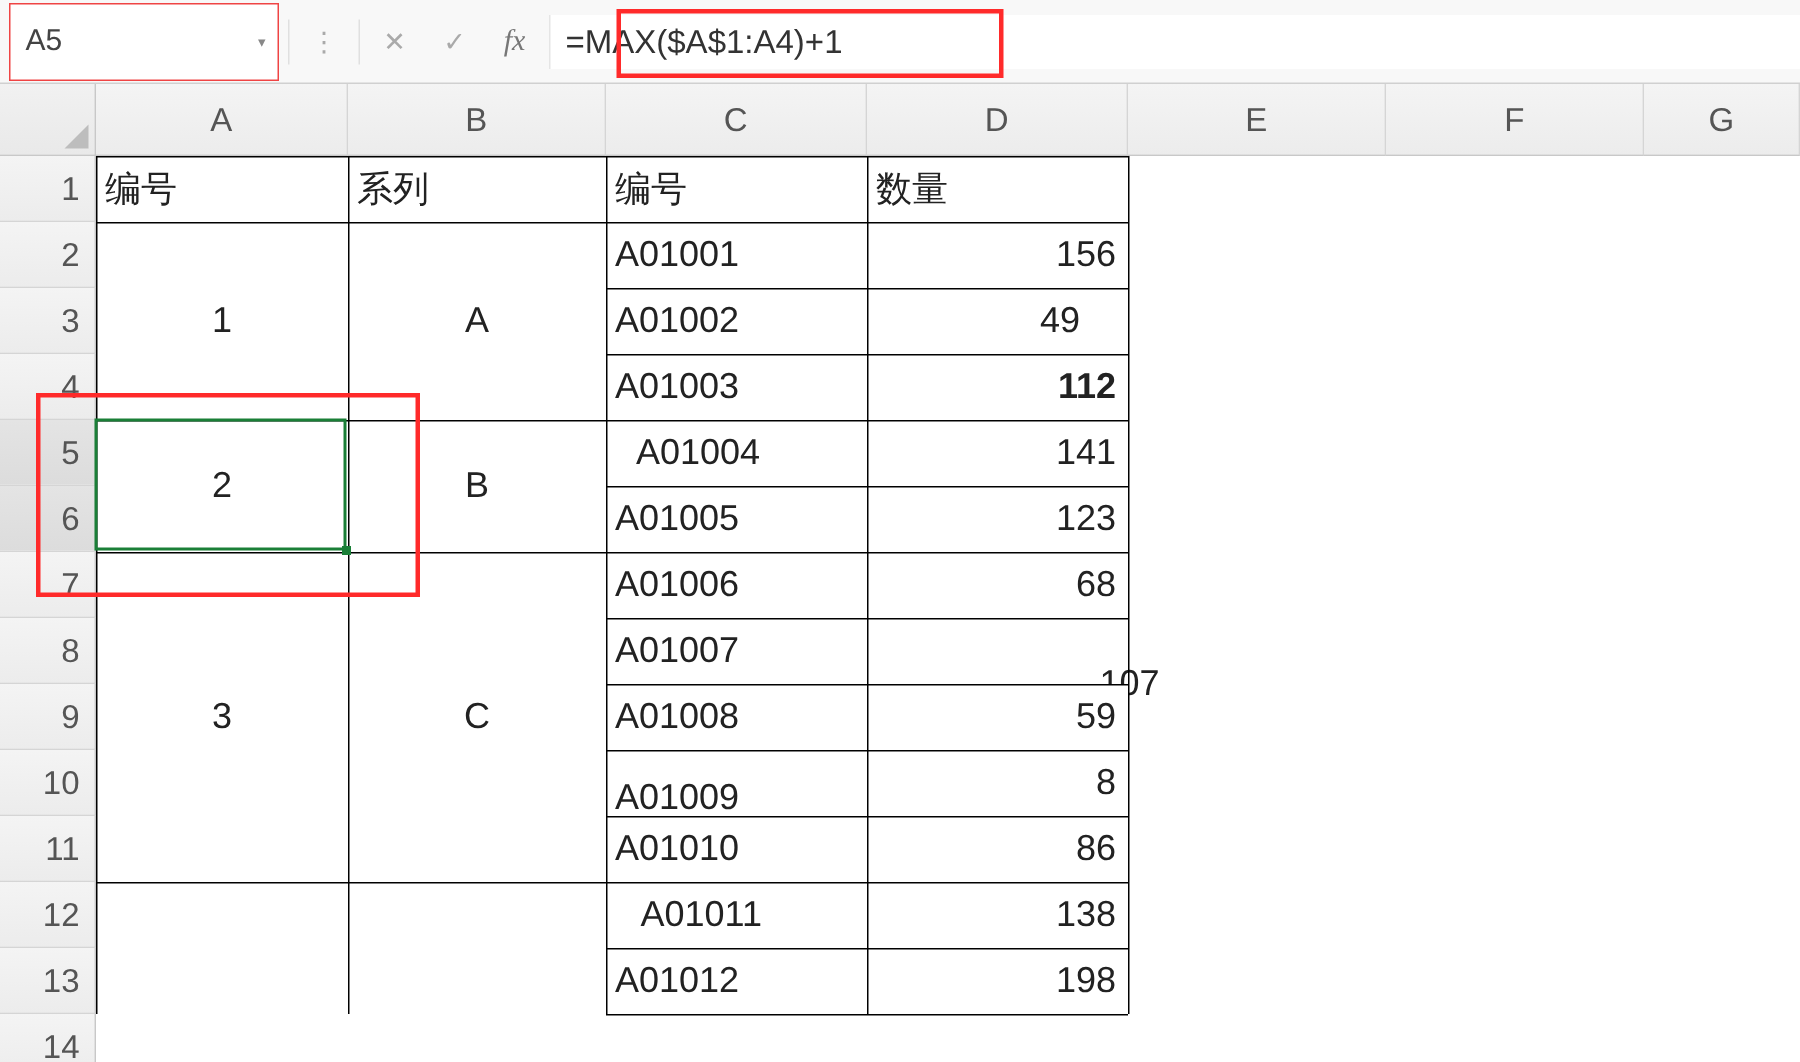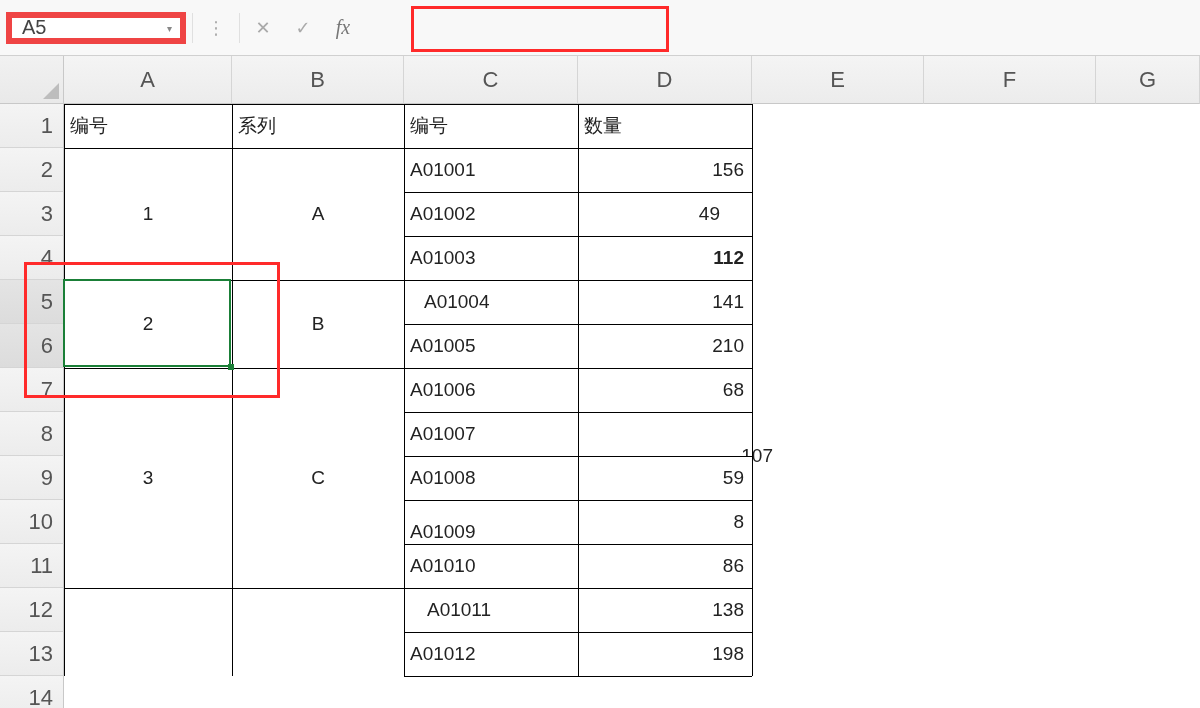--- a/index.html
+++ b/index.html
@@ -15,23 +15,23 @@
     align-items: center;
     height: 56px;
     background: #f8f8f8;
     border-bottom: 1px solid #d0d0d0;
     padding-left: 6px;
     gap: 6px;
     position: relative;
   }
   .name-box {
     width: 180px;
-    height: 32px;
+    height: 52px;
     background: #ffffff;
-    border: 6px solid #ef4444;
+    border: 1px solid #ef4444;
     display: flex;
     align-items: center;
     padding: 0 10px;
     font-size: 20px;
     color: #444;
     position: relative;
   }
   .name-box .dd {
     position: absolute;
     right: 8px;
@@ -142,21 +142,21 @@
   }
   .row-h.sel { background: linear-gradient(#e4e4e4,#dcdcdc); }
 
   .cells {
     position: absolute;
     left: 64px;
     top: 48px;
   }
   .cell {
     position: absolute;
-    font-size: 19px;
+    font-size: 24px;
     color: #222;
     display: flex;
     align-items: center;
     padding: 0 8px;
     background: #fff;
     overflow: hidden;
   }
   .gline {
     position: absolute;
     background: #000;
@@ -186,20 +186,23 @@
   <div class="name-box">
     <span>A5</span>
     <span class="dd">▾</span>
   </div>
   <div class="fb-sep"></div>
   <div class="fb-btn">⋮</div>
   <div class="fb-sep"></div>
   <div class="fb-btn">✕</div>
   <div class="fb-btn">✓</div>
   <div class="fb-btn fx">fx</div>
+  <div class="formula-input">
+    <span>=MAX($A$1:A4)+1</span>
+  </div>
   <div class="red-box-formula"></div>
 </div>
 
 <div class="sheet">
   <div class="corner"></div>
   <div class="col-headers" id="colHeaders">
       <div class="col-h" style="width: 168px;">A</div>
       <div class="col-h" style="width: 172px;">B</div>
       <div class="col-h" style="width: 174px;">C</div>
       <div class="col-h" style="width: 174px;">D</div>
@@ -236,21 +239,21 @@
       <div class="cell" style="left: 168px; top: 264px; width: 172px; height: 220px; justify-content: center;">C</div>
       <div class="cell" style="left: 340px; top: 44px; width: 174px; height: 44px; justify-content: flex-start; padding-left: 6px;">A01001</div>
       <div class="cell" style="left: 514px; top: 44px; width: 174px; height: 44px; justify-content: flex-end;">156</div>
       <div class="cell" style="left: 340px; top: 88px; width: 174px; height: 44px; justify-content: flex-start; padding-left: 6px;">A01002</div>
       <div class="cell" style="left: 490px; top: 88px; width: 174px; height: 44px; justify-content: flex-end;">49</div>
       <div class="cell" style="left: 340px; top: 132px; width: 174px; height: 44px; justify-content: flex-start; padding-left: 6px;">A01003</div>
       <div class="cell" style="left: 514px; top: 132px; width: 174px; height: 44px; justify-content: flex-end; font-weight: bold;">112</div>
       <div class="cell" style="left: 340px; top: 176px; width: 174px; height: 44px; justify-content: flex-start; padding-left: 20px;">A01004</div>
       <div class="cell" style="left: 514px; top: 176px; width: 174px; height: 44px; justify-content: flex-end;">141</div>
       <div class="cell" style="left: 340px; top: 220px; width: 174px; height: 44px; justify-content: flex-start; padding-left: 6px;">A01005</div>
-      <div class="cell" style="left: 514px; top: 220px; width: 174px; height: 44px; justify-content: flex-end;">210</div>
+      <div class="cell" style="left: 514px; top: 220px; width: 174px; height: 44px; justify-content: flex-end;">123</div>
       <div class="cell" style="left: 340px; top: 264px; width: 174px; height: 44px; justify-content: flex-start; padding-left: 6px;">A01006</div>
       <div class="cell" style="left: 514px; top: 264px; width: 174px; height: 44px; justify-content: flex-end;">68</div>
       <div class="cell" style="left: 340px; top: 308px; width: 174px; height: 44px; justify-content: flex-start; padding-left: 6px;">A01007</div>
       <div class="cell" style="left: 543px; top: 308px; width: 174px; height: 44px; justify-content: flex-end; margin-top: 22px;">107</div>
       <div class="cell" style="left: 340px; top: 352px; width: 174px; height: 44px; justify-content: flex-start; padding-left: 6px;">A01008</div>
       <div class="cell" style="left: 514px; top: 352px; width: 174px; height: 44px; justify-content: flex-end;">59</div>
       <div class="cell" style="left: 340px; top: 406px; width: 174px; height: 44px; justify-content: flex-start; padding-left: 6px;">A01009</div>
       <div class="cell" style="left: 514px; top: 396px; width: 174px; height: 44px; justify-content: flex-end;">8</div>
       <div class="cell" style="left: 340px; top: 440px; width: 174px; height: 44px; justify-content: flex-start; padding-left: 6px;">A01010</div>
       <div class="cell" style="left: 514px; top: 440px; width: 174px; height: 44px; justify-content: flex-end;">86</div>

